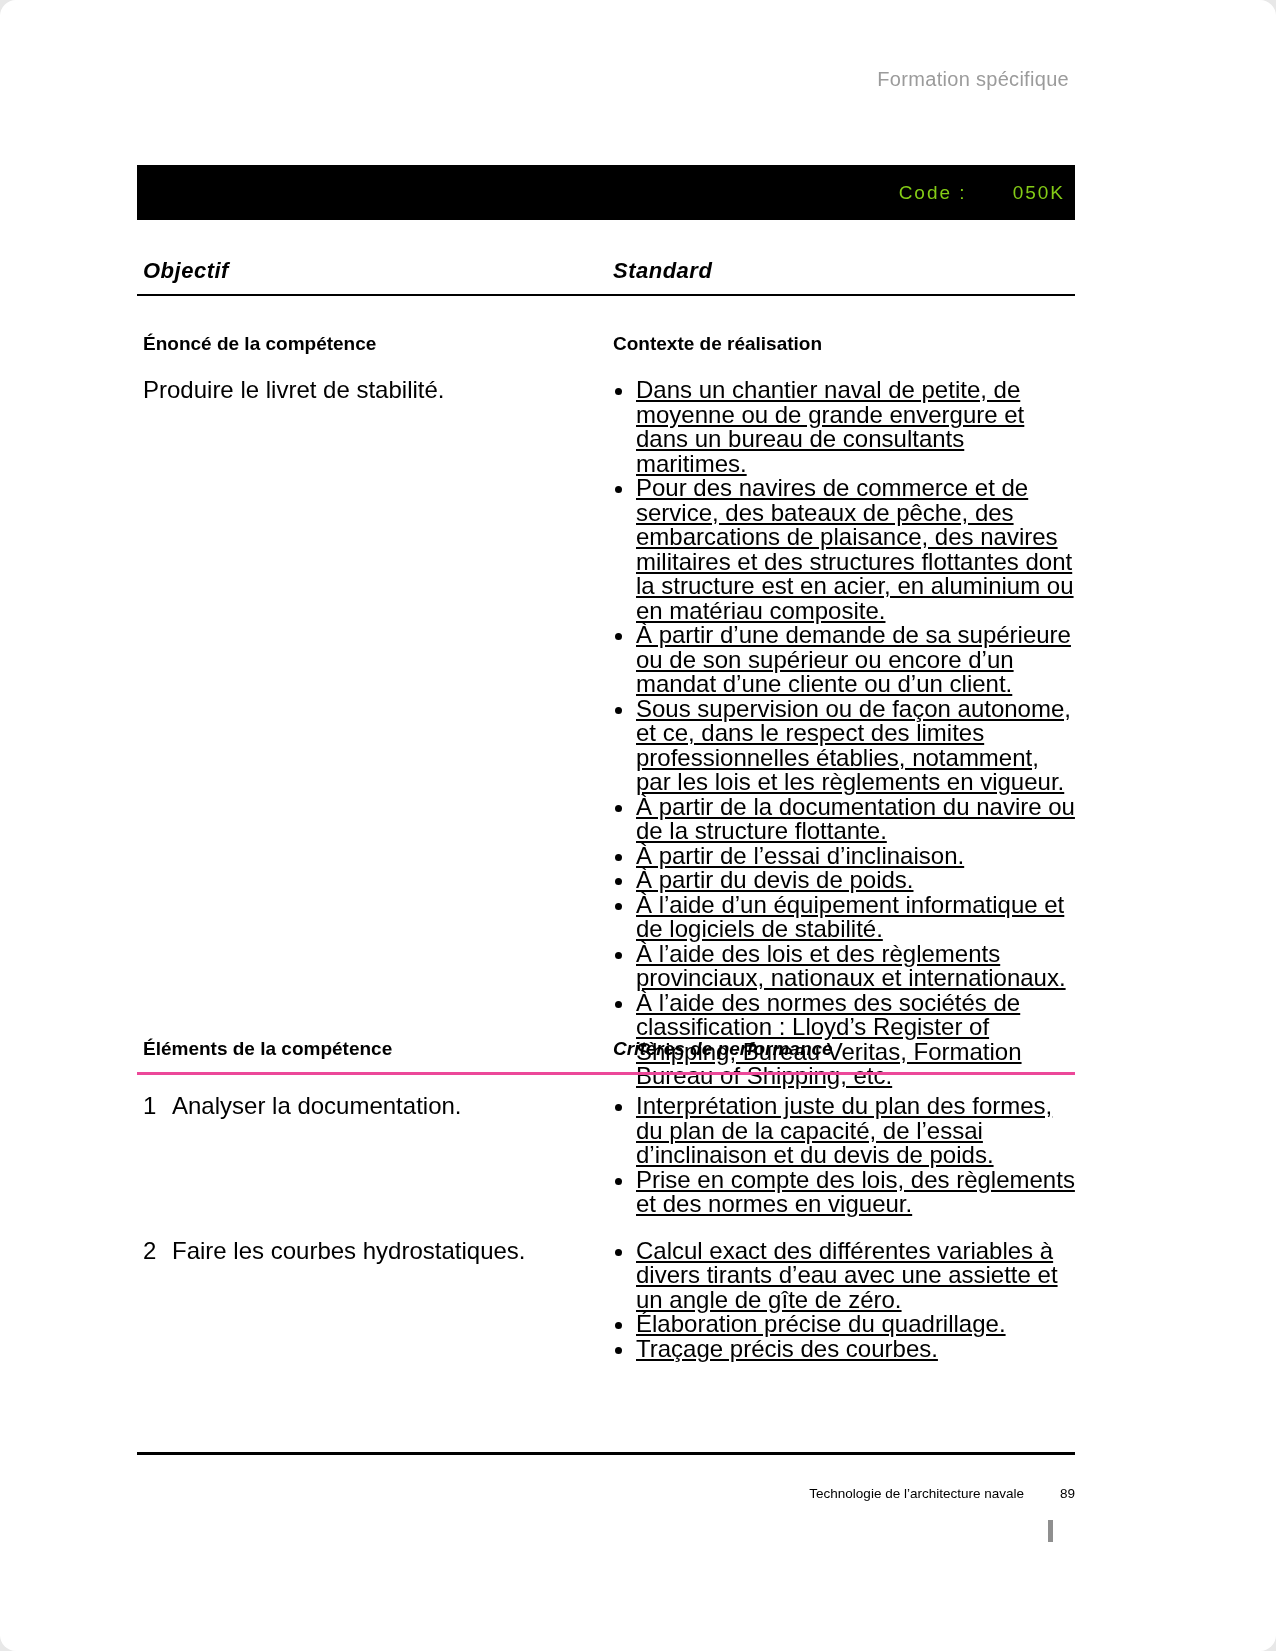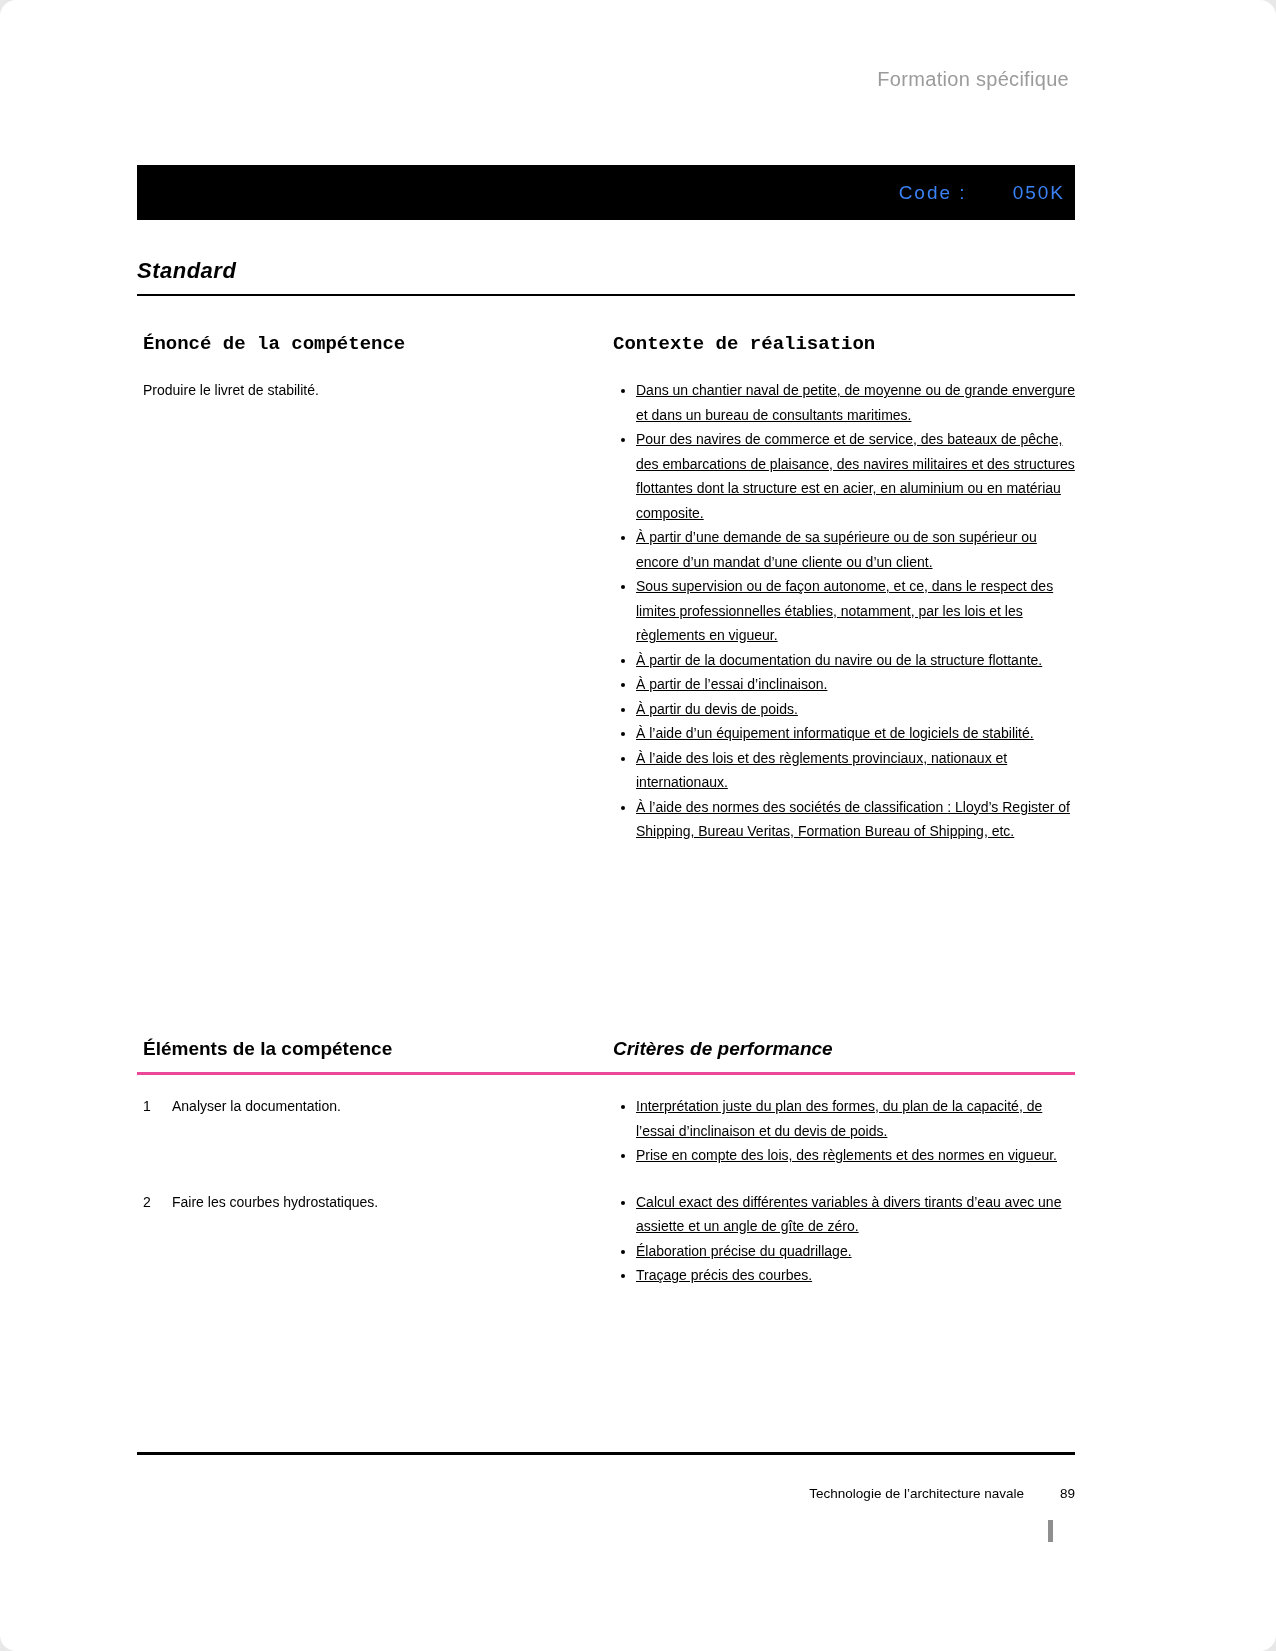--- a/index.html
+++ b/index.html
@@ -24,21 +24,21 @@
     font-size: 20px;
     letter-spacing: 0.3px;
   }
   .code-bar {
     position: absolute;
     left: 137px;
     top: 165px;
     width: 938px;
     height: 55px;
     background: #000000;
-    color: #3b82f6;
+    color: #84cc16;
     display: flex;
     align-items: center;
     justify-content: flex-end;
     gap: 46px;
     padding-right: 10px;
     box-sizing: border-box;
     font-size: 19px;
     letter-spacing: 2px;
   }
   .col-titles {
@@ -71,24 +71,23 @@
     padding-left: 6px;
     padding-right: 46px;
     box-sizing: border-box;
   }
   .right-col { width: 462px; box-sizing: border-box; }
   .subhead {
     font-size: 19px;
     font-weight: bold;
     margin: 0 0 22px 0;
     line-height: 24px;
-    font-family: Liberation Mono, monospace;
   }
   .body-text, .bullets li, .item-label, .item-num {
-    font-size: 14px;
+    font-size: 24px;
     line-height: 24.5px;
   }
   .body-text { margin: 0; }
   ul.bullets {
     margin: 0;
     padding-left: 23px;
     list-style: disc outside;
   }
   ul.bullets li { margin: 0; padding: 0; text-decoration: underline; }
   .section2-head {
@@ -141,20 +140,21 @@
 <div class="page">
 
   <div class="running-header">Formation spécifique</div>
 
   <div class="code-bar">
     <span>Code :</span>
     <span>050K</span>
   </div>
 
   <div class="col-titles">
+    <div class="cell-left big-title">Objectif</div>
     <div class="cell-right big-title">Standard</div>
   </div>
 
   <div class="section1">
     <div class="left-col">
       <h3 class="subhead">Énoncé de la compétence</h3>
       <p class="body-text">Produire le livret de stabilité.</p>
     </div>
     <div class="right-col">
       <h3 class="subhead">Contexte de réalisation</h3>

